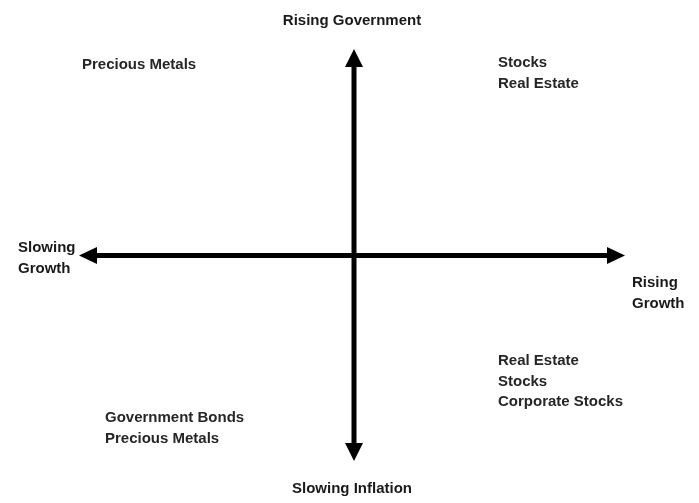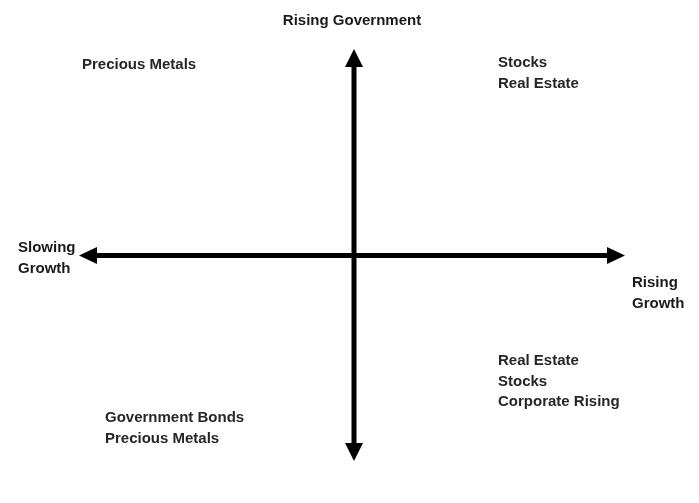--- a/index.html
+++ b/index.html
@@ -48,20 +48,21 @@
       <rect x="92" y="253" width="520" height="5"></rect>
       <polygon points="354,49 345,67 363,67"></polygon>
       <polygon points="354,461 345,443 363,443"></polygon>
       <polygon points="79,255.5 97,247 97,264"></polygon>
       <polygon points="625,255.5 607,247 607,264"></polygon>
     </g>
   </svg>
 
   <div class="label bold center-h" style="left:352px; top:9px;">Rising Government</div>
 
+  <div class="label bold center-h" style="left:352px; top:477px;">Slowing Inflation</div>
 
   <div class="label bold" style="left:18px; top:236px;">
     <div>Slowing</div>
     <div>Growth</div>
   </div>
 
   <div class="label bold" style="left:632px; top:236px;margin-top:35px;">
     <div>Rising</div>
     <div>Growth</div>
   </div>
@@ -76,16 +77,16 @@
   </div>
 
   <div class="label" style="left:105px; top:407px;">
     <div>Government Bonds</div>
     <div>Precious Metals</div>
   </div>
 
   <div class="label" style="left:498px; top:350px;">
     <div>Real Estate</div>
     <div>Stocks</div>
-    <div>Corporate Rising</div>
+    <div>Corporate Stocks</div>
   </div>
 
 </div>
 
 </body></html>

